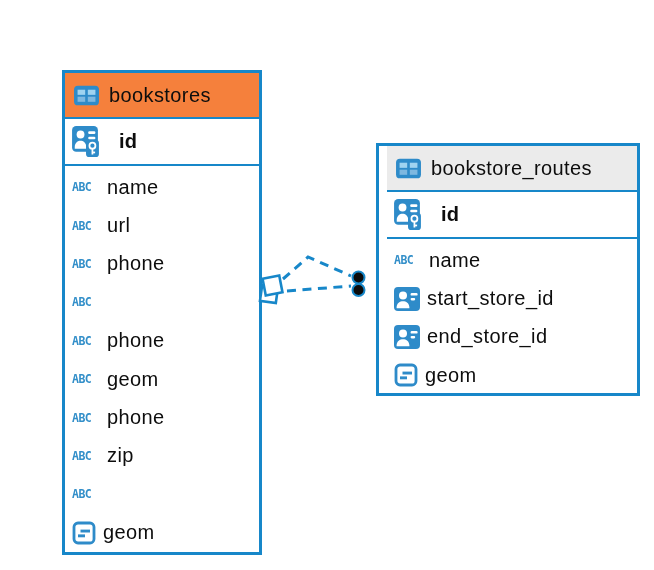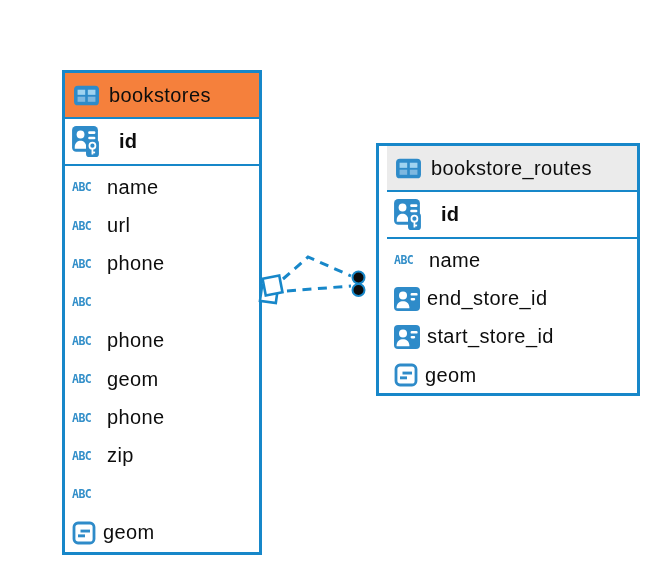--- a/index.html
+++ b/index.html
@@ -147,31 +147,31 @@
       <span>name</span>
     </div>
     <div class="col-row">
       <svg class="icon" width="26" height="24" viewBox="0 0 26 24">
         <rect x="0" y="0" width="26" height="24" rx="4" fill="#2E8BC9"></rect>
         <circle cx="9" cy="8.6" r="4" fill="#fff"></circle>
         <path d="M2.6 20.6 c0-4.6 3.4-6.3 6.4-6.3 s6.4 1.7 6.4 6.3 v0.6 h-12.8 z" fill="#fff"></path>
         <rect x="16.6" y="6" width="7" height="2.6" rx="1.2" fill="#fff"></rect>
         <rect x="16.6" y="11" width="4.6" height="2.4" rx="1.1" fill="#fff"></rect>
       </svg>
-      <span>end_store_id</span>
+      <span>start_store_id</span>
     </div>
     <div class="col-row">
       <svg class="icon" width="26" height="24" viewBox="0 0 26 24">
         <rect x="0" y="0" width="26" height="24" rx="4" fill="#2E8BC9"></rect>
         <circle cx="9" cy="8.6" r="4" fill="#fff"></circle>
         <path d="M2.6 20.6 c0-4.6 3.4-6.3 6.4-6.3 s6.4 1.7 6.4 6.3 v0.6 h-12.8 z" fill="#fff"></path>
         <rect x="16.6" y="6" width="7" height="2.6" rx="1.2" fill="#fff"></rect>
         <rect x="16.6" y="11" width="4.6" height="2.4" rx="1.1" fill="#fff"></rect>
       </svg>
-      <span>start_store_id</span>
+      <span>end_store_id</span>
     </div>
     <div class="col-row">
       <svg class="icon" width="24" height="24" viewBox="0 0 24 24">
         <rect x="2" y="2" width="20" height="20" rx="4" fill="#fff" stroke="#2E8BC9" stroke-width="2.8"></rect>
         <rect x="8.5" y="8.6" width="9.5" height="2.9" fill="#2E8BC9"></rect>
         <rect x="6" y="13.4" width="7" height="2.9" fill="#2E8BC9"></rect>
       </svg>
       <span>geom</span>
     </div>
   </div>

